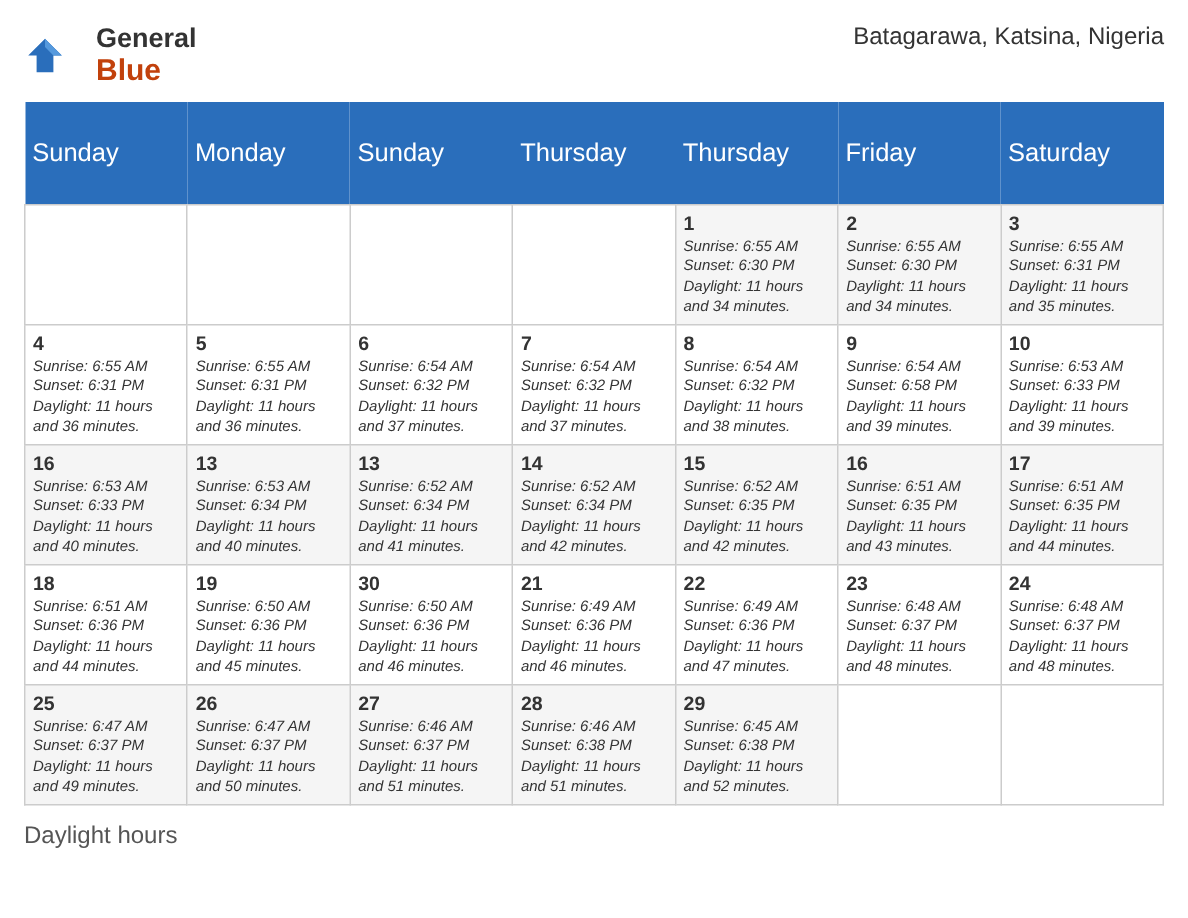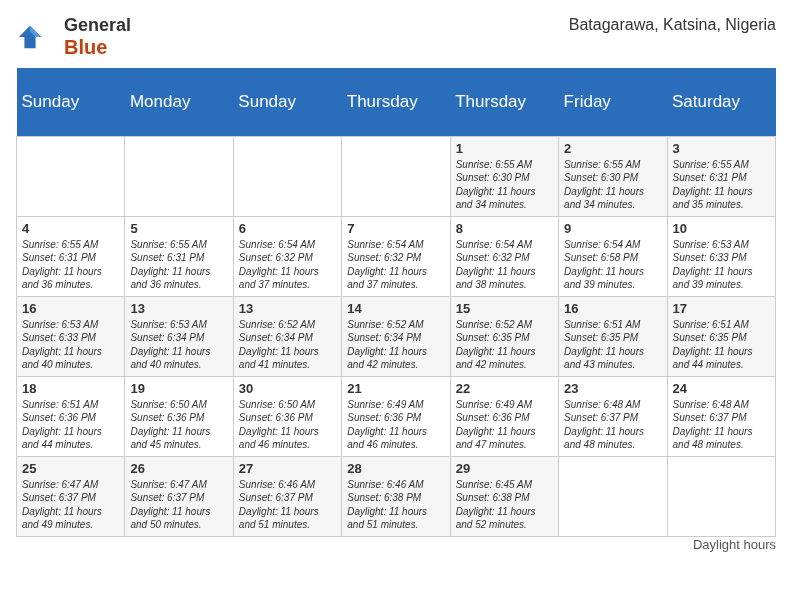--- a/index.html
+++ b/index.html
@@ -89,24 +89,23 @@
     .day-info {
       font-size: 10px;
       color: #333;
       line-height: 1.35;
       font-style: italic;
     }
     .empty-cell {
       background: #fff;
     }
     .footer {
-      margin-top: 0;
-      font-size: 13px;
+      margin-top: 12px;
+      font-size: 16px;
       color: #555;
-      text-align: right;
     }
     thead th:first-child {
       border-radius: 0;
     }
   </style>
 </head>
 <body>
 
 <div class="header">
   <div class="logo">

